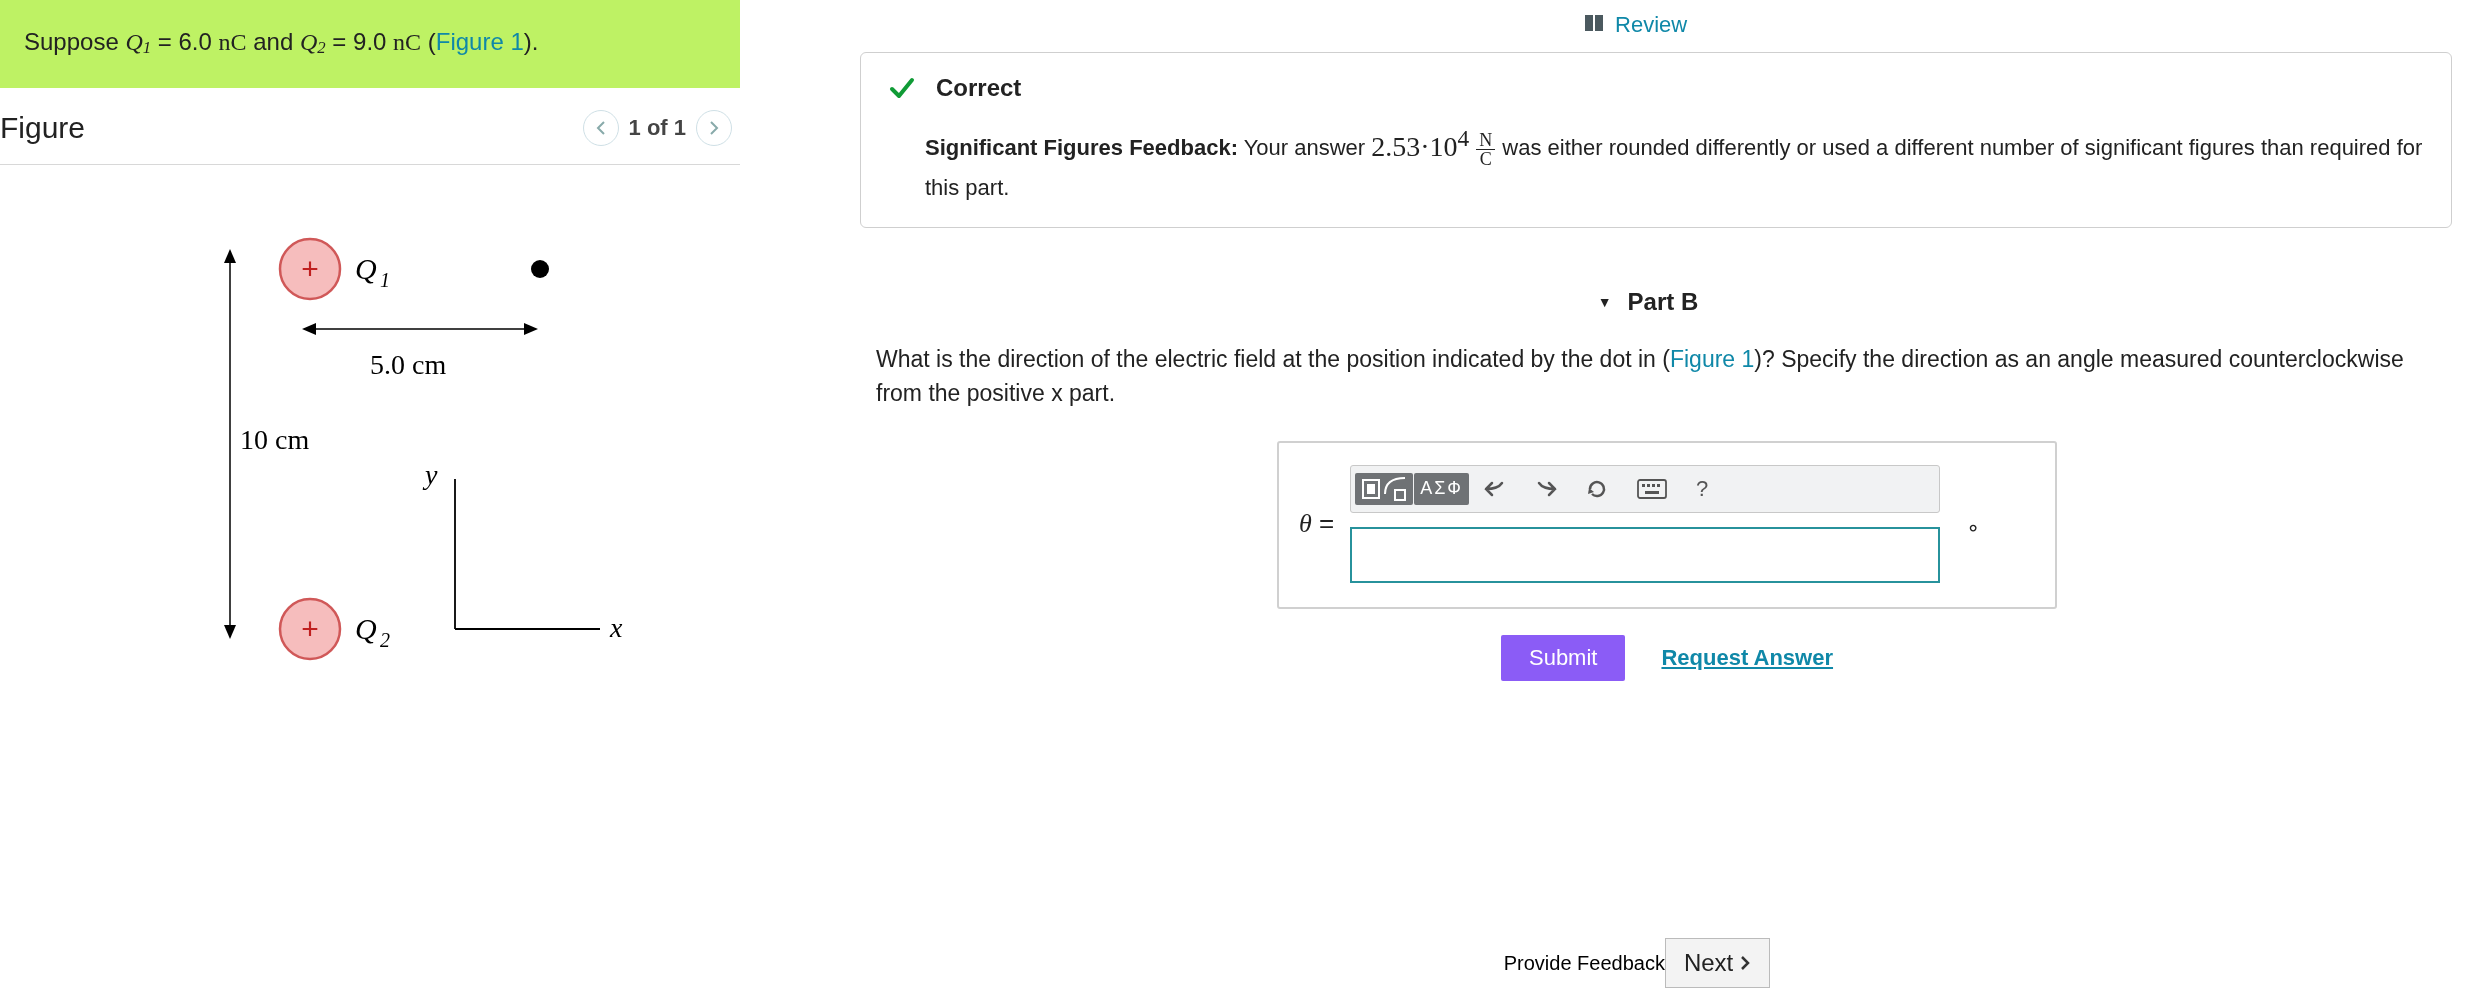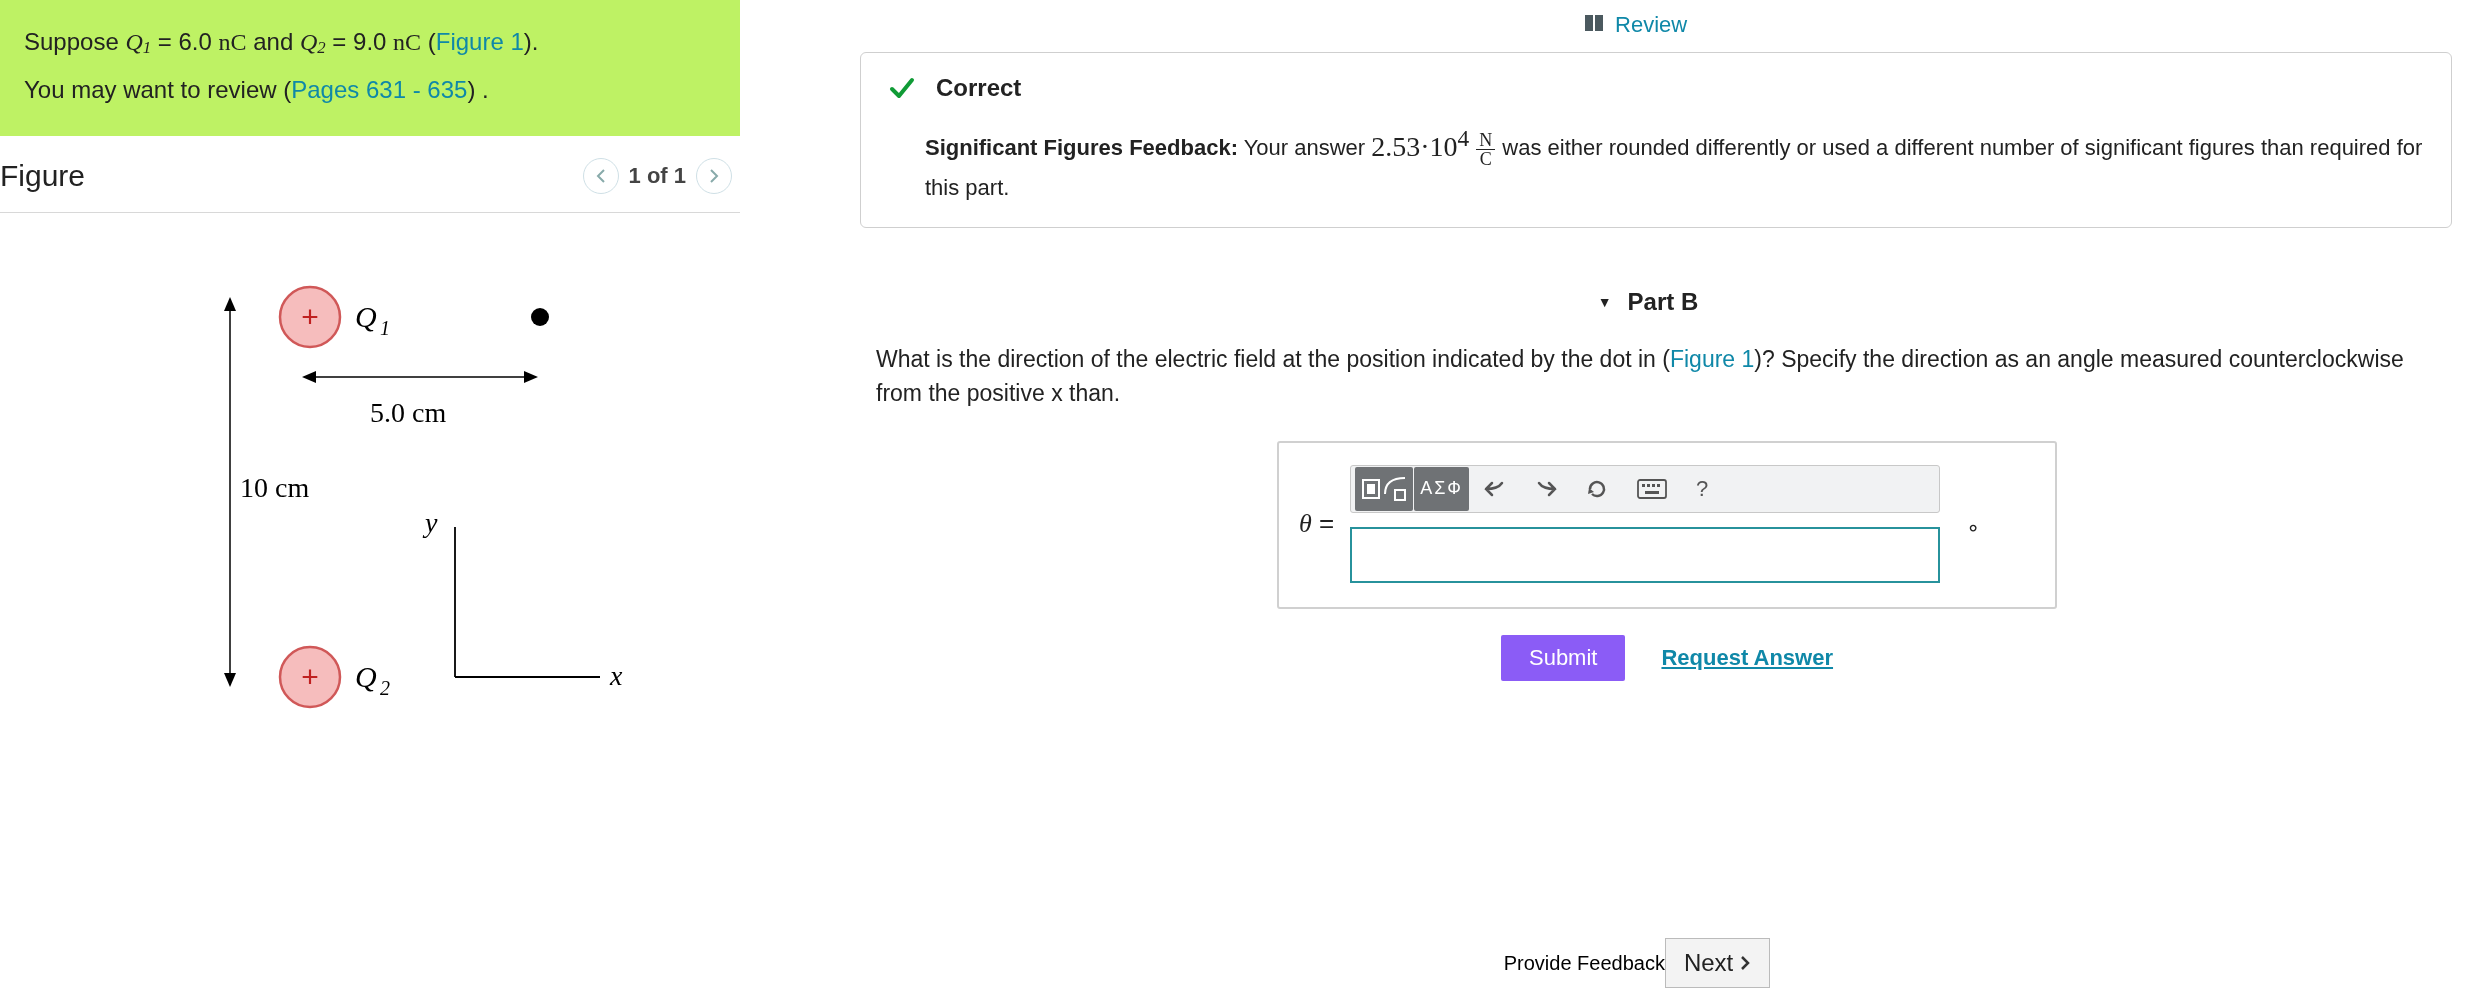--- a/index.html
+++ b/index.html
@@ -99,21 +99,21 @@
   }
   .answer-label { font-family: Georgia, serif; font-style: italic; font-size: 26px; }
   .answer-eq .eq { font-family: Arial; font-style: normal; }
   .answer-column { display:flex; flex-direction: column; gap: 14px; }
   .toolbar {
     display: flex; align-items: center; background: #f1f2f3;
     border: 1px solid #c8c8c8; border-radius: 3px; height: 48px;
     padding: 0 4px; gap: 1px;
   }
   .tb-dark {
-    background: #6f7275; color: #fff; height: 44px;
+    background: #6f7275; color: #fff; height: 32px;
     display: flex; align-items: center; justify-content: center;
     padding: 0 6px; font-size: 15px; gap: 4px;
     border-radius: 2px;
   }
   .tb-item {
     height: 40px; display: flex; align-items: center; justify-content: center;
     padding: 0 14px; color: #555; font-size: 22px; cursor: pointer;
   }
   .sigma-btn { color:#fff; font-family: Arial; letter-spacing: 2px; font-size: 18px;}
   .answer-input {
@@ -146,23 +146,20 @@
   <div class="prompt-box">
     <div>
       <span>Suppose </span>
       <span class="mathvar"><span>Q</span><span class="sub">1</span></span>
       <span> = 6.0 </span><span class="unit-n">nC</span>
       <span> and </span>
       <span class="mathvar"><span>Q</span><span class="sub">2</span></span>
       <span> = 9.0 </span><span class="unit-n">nC</span>
       <span> (</span><span class="prompt-link">Figure 1</span><span>).</span>
     </div>
-    <div>
-      <span>You may want to review (</span><span class="prompt-link">Pages 631 - 635</span><span>) .</span>
-    </div>
   </div>
 
   <div class="figure-block">
     <div class="figure-header">
       <div class="figure-title">Figure</div>
       <div class="pager">
         <div class="pager-btn">
           <svg width="12" height="16" viewBox="0 0 12 16">
               <path d="M9 2 L3 8 L9 14" stroke="#8aa" stroke-width="2" fill="none"></path>
             </svg>
@@ -238,21 +235,21 @@
       <span> was either rounded differently or used a different number of significant figures than required for this part.</span>
     </div>
   </div>
 
   <div class="part-header">
     <span class="caret">▼</span>
     <span class="part-title">Part B</span>
   </div>
 
   <div class="question-text">
-    <span>What is the direction of the electric field at the position indicated by the dot in (</span><span class="prompt-link">Figure 1</span><span>)? Specify the direction as an angle measured counterclockwise from the positive </span><span class="mathvar">x</span><span> than.</span>
+    <span>What is the direction of the electric field at the position indicated by the dot in (</span><span class="prompt-link">Figure 1</span><span>)? Specify the direction as an angle measured counterclockwise from the positive </span><span class="mathvar">x</span><span> part.</span>
   </div>
 
   <div class="answer-container">
     <div class="answer-label answer-eq">
       <span>θ</span><span class="eq"> =</span>
     </div>
     <div class="answer-column">
       <div class="toolbar">
         <div class="tb-dark">
           <svg width="46" height="30" viewBox="0 0 46 30">

